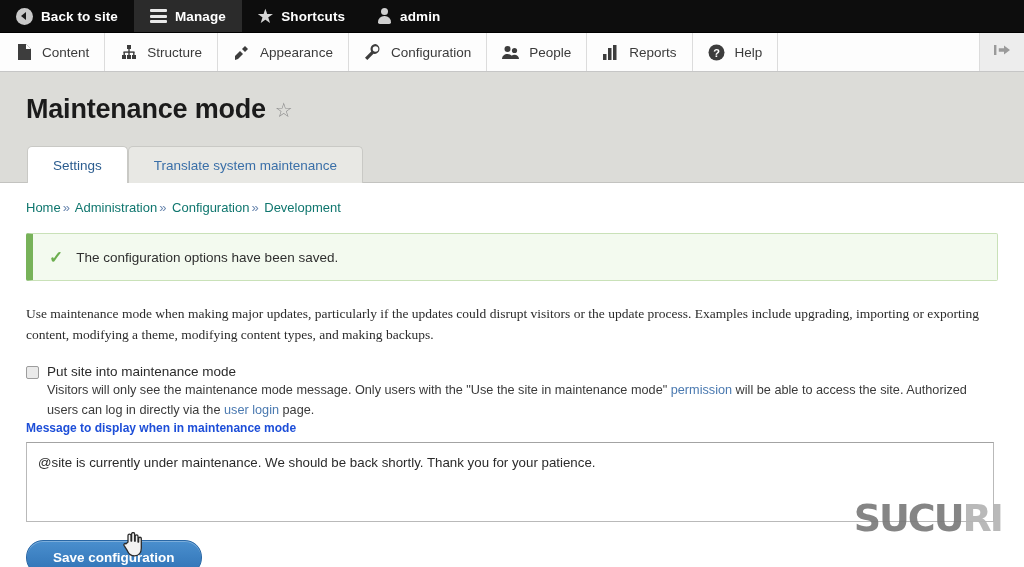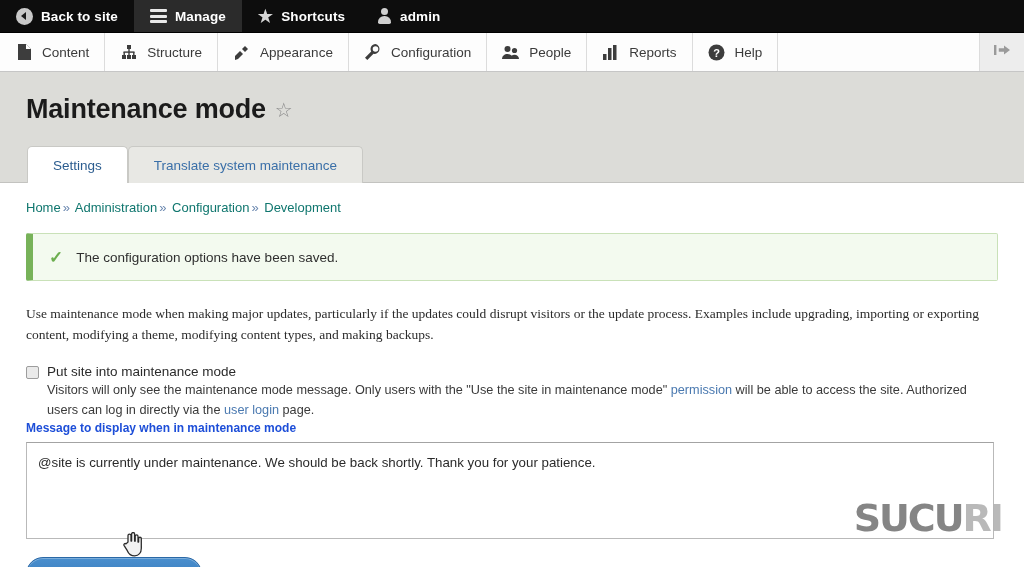--- a/index.html
+++ b/index.html
@@ -177,21 +177,21 @@
   a.inline { color: #4a79b0; text-decoration: none; cursor: pointer; }
 
   .field-label {
     font-size: 12px;
     font-weight: bold;
     color: #1d4ed8;
   }
   .textarea {
     margin-top: 7px;
     width: 968px;
-    height: 97px;
+    height: 80px;
     border: 1px solid #b9b9b9;
     border-top-color: #a3a3a3;
     background: #fff;
     padding: 10px 11px;
     font-size: 13.3px;
     color: #2b2b2b;
     line-height: 1.45;
     resize: none;
     font-family: "Liberation Sans", sans-serif;
     outline: none;

